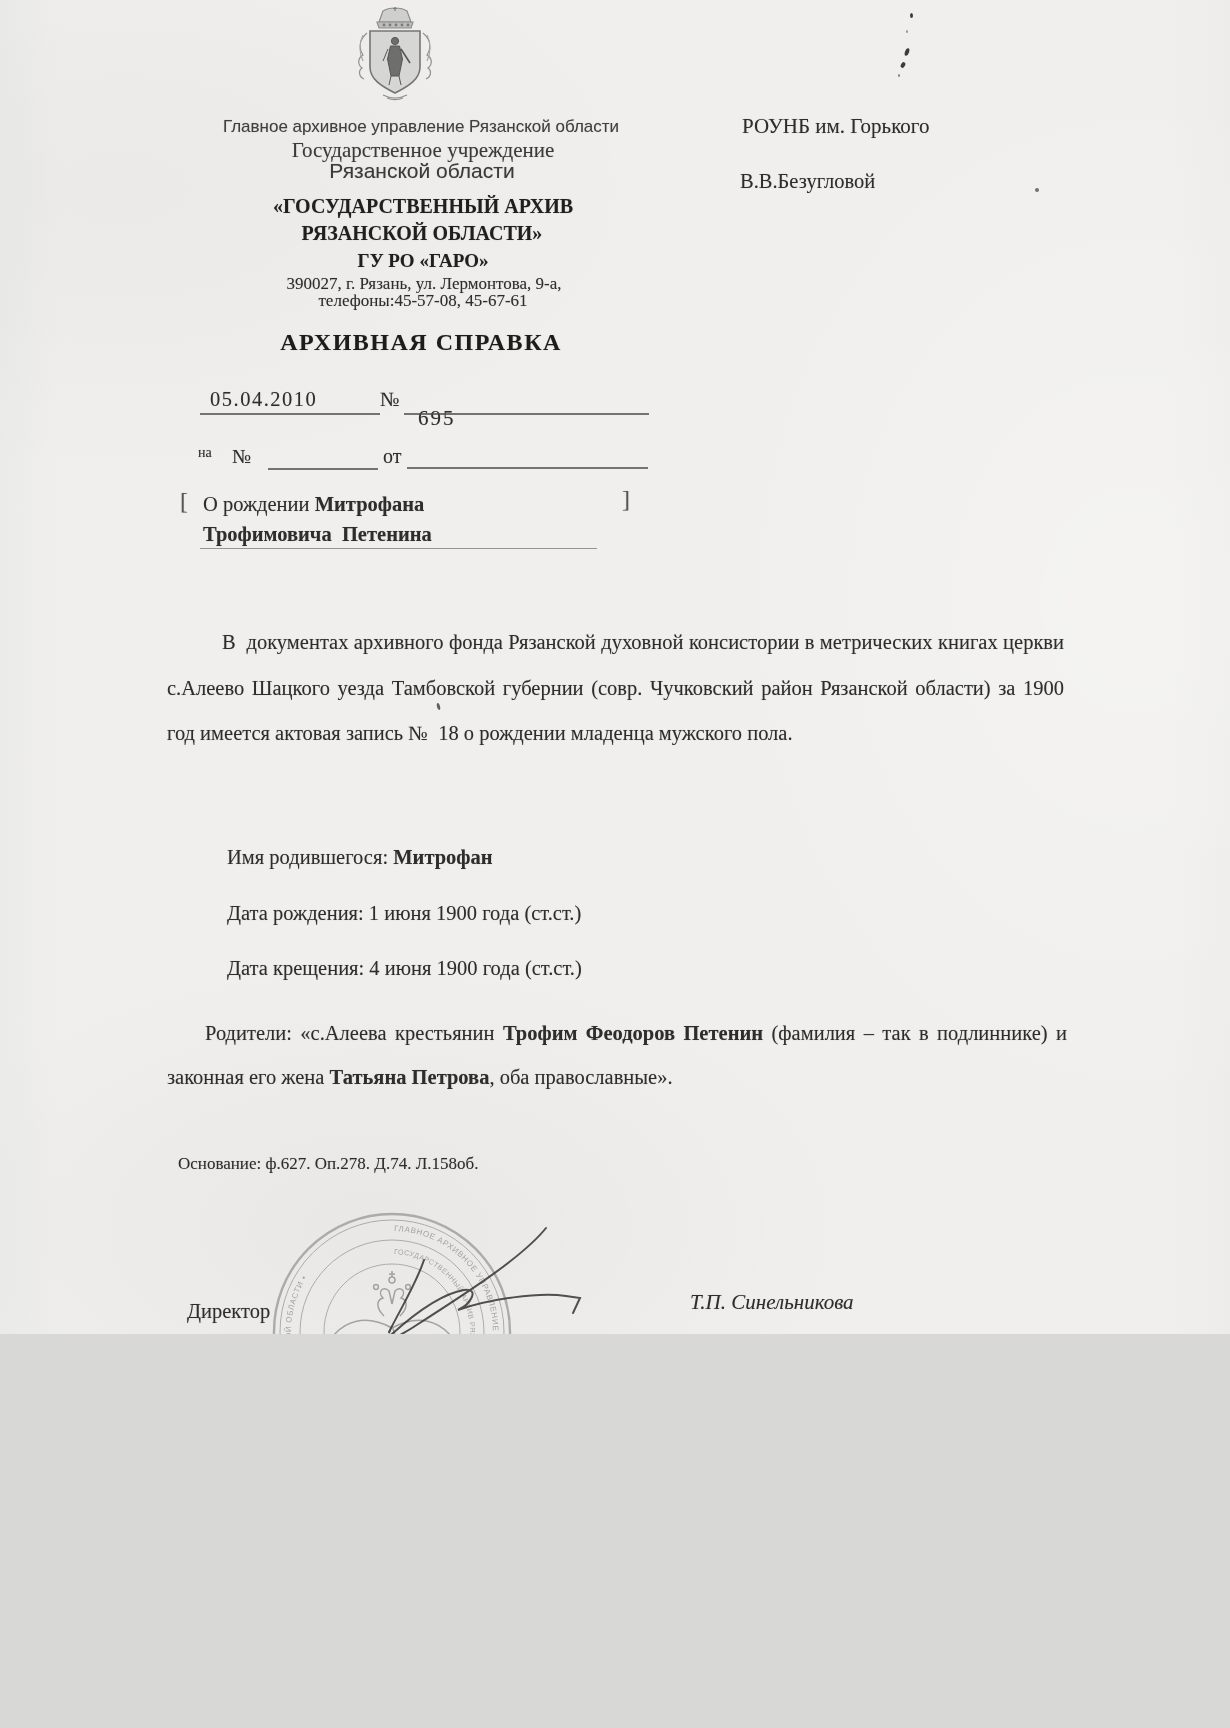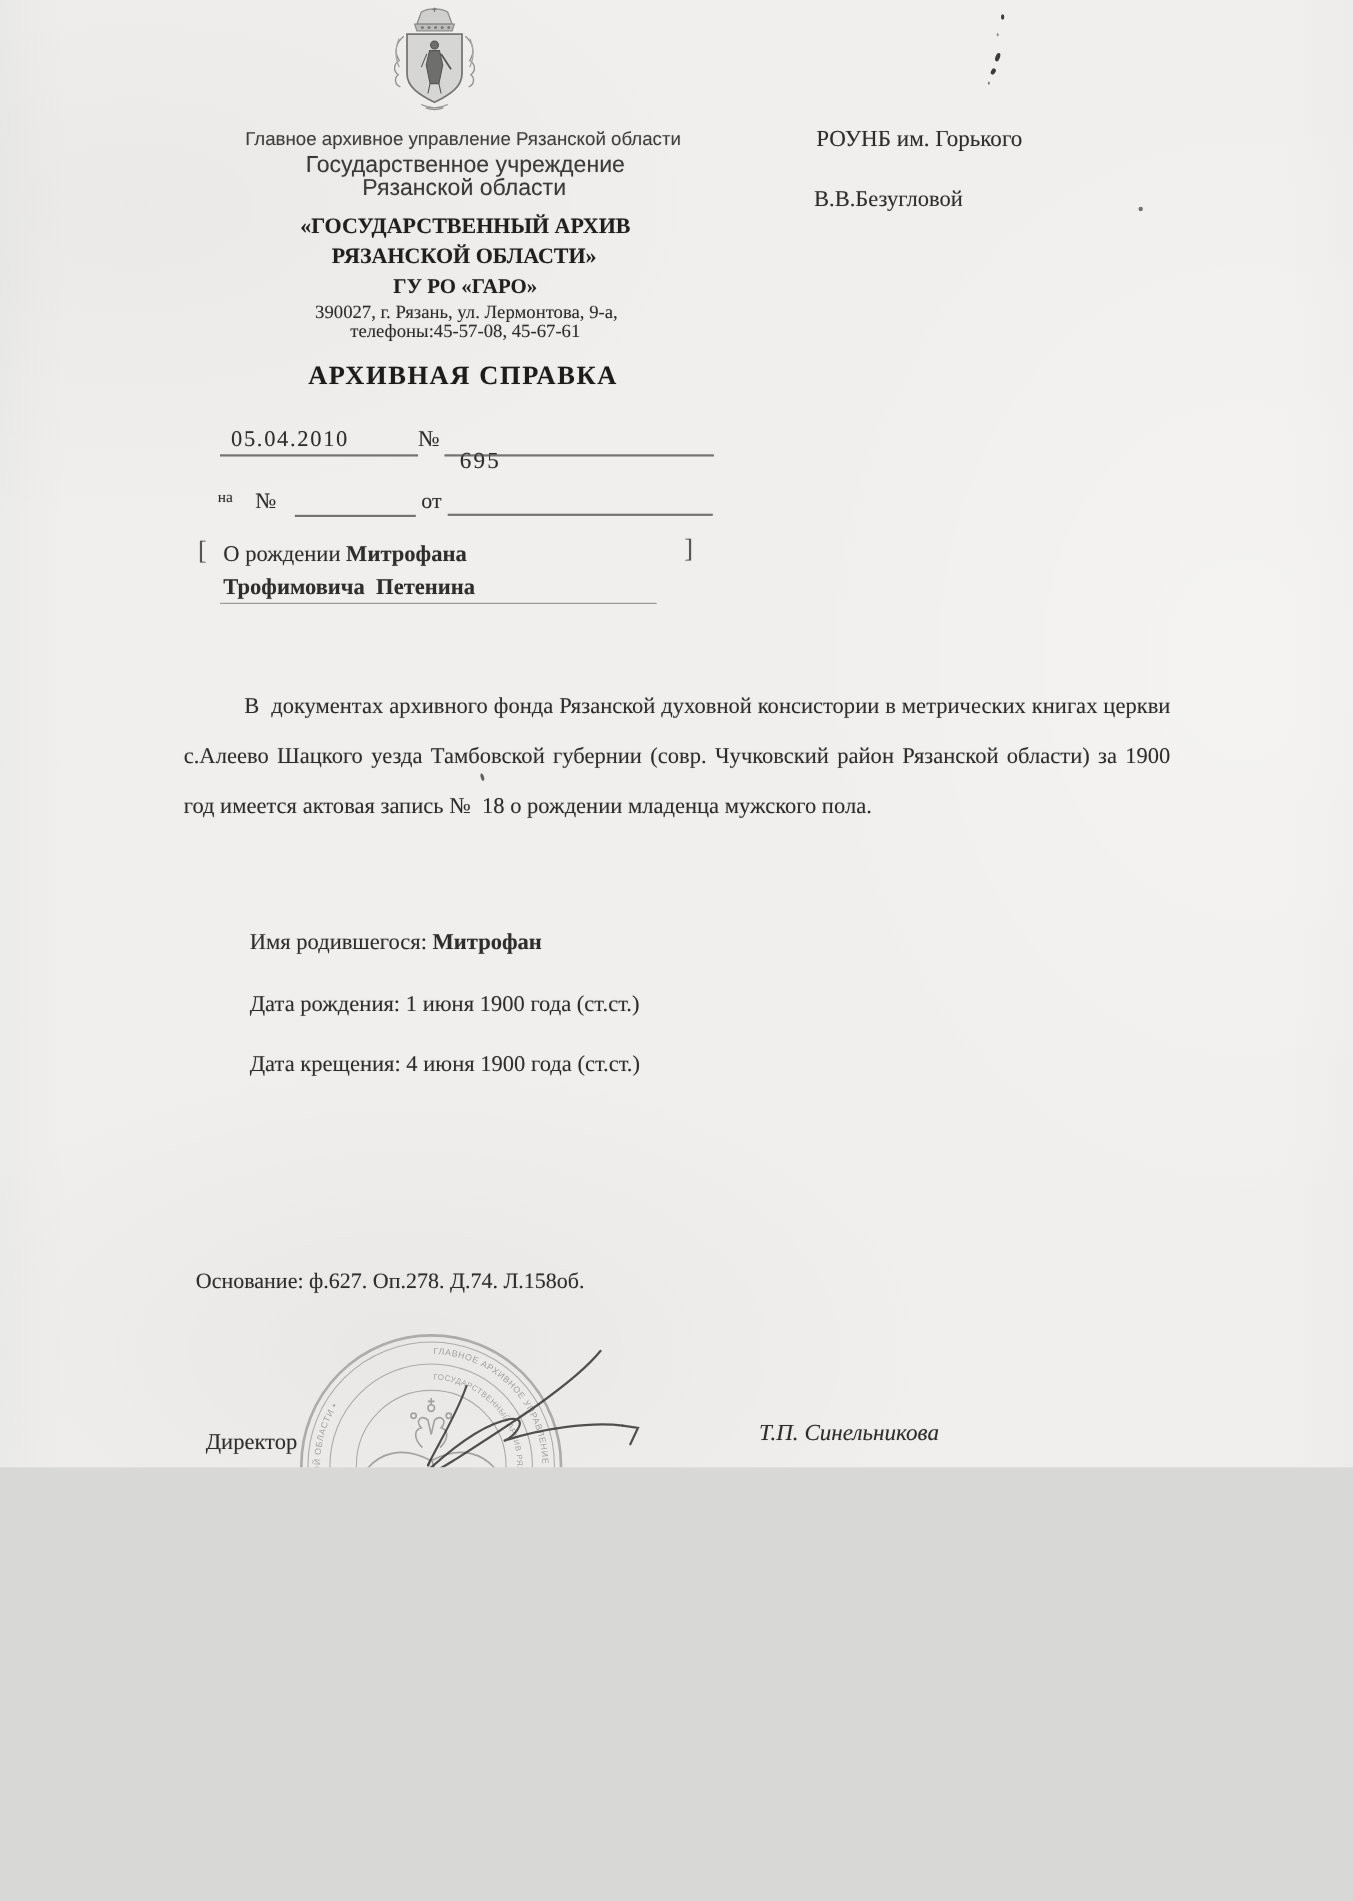--- a/index.html
+++ b/index.html
@@ -54,21 +54,21 @@
       <path d="M14,28 c-7,6 -9,14 -4,22 c-5,3 -6,9 -1,13 c-4,3 -3,9 2,11" stroke="#8f8f8d"></path>
       <path d="M70,28 c7,6 9,14 4,22 c5,3 6,9 1,13 c4,3 3,9 -2,11" stroke="#8f8f8d"></path>
       <path d="M10,30 c-4,8 -4,18 0,26" stroke="#a5a5a3"></path>
       <path d="M74,30 c4,8 4,18 0,26" stroke="#a5a5a3"></path>
 
       <path d="M30,90 c8,4 16,4 24,0 M34,93 c5,2 11,2 16,0" stroke="#8f8f8d"></path>
     </g>
   </svg>
 
   <div class="abs ctr sans t" style="left:421px; top:117px; font-size:17px; color:#3f3f3f;">Главное архивное управление Рязанской области</div>
-  <div class="abs ctr sans t" style="left:423px; top:138px; font-size:21px; color:#3a3a3a;">Государственное учреждение</div>
+  <div class="abs ctr sans t" style="left:423px; top:138px; font-size:21px; color:#3a3a3a;font-family:Liberation Serif, serif;">Государственное учреждение</div>
   <div class="abs ctr sans t" style="left:422px; top:159px; font-size:21px; color:#3a3a3a;">Рязанской области</div>
 
   <div class="abs ctr b t" style="left:423px; top:195px; font-size:20px; color:#1f1f1f;">«ГОСУДАРСТВЕННЫЙ АРХИВ</div>
   <div class="abs ctr b t" style="left:422px; top:222px; font-size:20px; color:#1f1f1f;">РЯЗАНСКОЙ ОБЛАСТИ»</div>
   <div class="abs ctr b t" style="left:423px; top:250px; font-size:19px; color:#1f1f1f;">ГУ РО «ГАРО»</div>
   <div class="abs ctr t" style="left:424px; top:274px; font-size:17px;">390027, г. Рязань, ул. Лермонтова, 9-а,</div>
   <div class="abs ctr t" style="left:423px; top:291px; font-size:17px;">телефоны:45-57-08, 45-67-61</div>
 
   <div class="abs t" style="left:742px; top:114px; font-size:21px;">РОУНБ им. Горького</div>
   <div class="abs t" style="left:740px; top:170px; font-size:20.5px;">В.В.Безугловой</div>
@@ -92,22 +92,23 @@
   <div class="abs t" style="left:622px; top:486px; font-size:24px; color:#555;">]</div>
   <div class="abs t" style="left:203px; top:523px; font-size:20.5px;"><span class="b">Трофимовича&nbsp; Петенина</span></div>
   <div class="rule thin" style="left:200px; top:548px; width:397px;"></div>
 
   <div class="abs wrap t" style="left:167px; top:620px; width:897px; font-size:20.5px; line-height:45.5px; text-align:justify; text-indent:55px;"><span>В&nbsp; документах архивного фонда Рязанской духовной консистории в метрических книгах церкви с.Алеево Шацкого уезда Тамбовской губернии (совр. Чучковский район Рязанской области) за 1900 год имеется актовая запись №&nbsp; 18 о рождении младенца мужского пола.</span></div>
 
   <div class="abs t" style="left:227px; top:846px; font-size:20.5px;"><span>Имя родившегося: </span><span class="b">Митрофан</span></div>
   <div class="abs t" style="left:227px; top:902px; font-size:20.5px;"><span>Дата рождения: 1 июня 1900 года (ст.ст.)</span></div>
   <div class="abs t" style="left:227px; top:957px; font-size:20.5px;"><span>Дата крещения: 4 июня 1900 года (ст.ст.)</span></div>
 
+  <div class="abs wrap t" style="left:167px; top:1011px; width:900px; font-size:20.5px; line-height:44px; text-align:justify; text-indent:38px;"><span>Родители: «с.Алеева крестьянин </span><span class="b">Трофим Феодоров Петенин</span><span> (фамилия – так в подлиннике) и законная его жена </span><span class="b">Татьяна Петрова</span><span>, оба православные».</span></div>
 
-  <div class="abs t" style="left:178px; top:1154px; font-size:20px;">Основание: ф.627. Оп.278. Д.74. Л.158об.</div>
+  <div class="abs t" style="left:178px; top:1154px; font-size:17px;">Основание: ф.627. Оп.278. Д.74. Л.158об.</div>
 
   <svg class="abs" style="left:270px; top:1210px; opacity:0.92;" width="244" height="244" viewBox="0 0 244 244">
     <defs>
       <path id="outerRing" d="M122,21 a101,101 0 0 1 0,202 a101,101 0 0 1 0,-202" fill="none"></path>
       <path id="innerRing" d="M122,44 a78,78 0 0 1 0,156 a78,78 0 0 1 0,-156" fill="none"></path>
     </defs>
     <g stroke="#a6a6a4" fill="none">
       <circle cx="122" cy="122" r="118" stroke-width="2.4"></circle>
       <circle cx="122" cy="122" r="112" stroke-width="1"></circle>
       <circle cx="122" cy="122" r="92" stroke-width="1"></circle>

